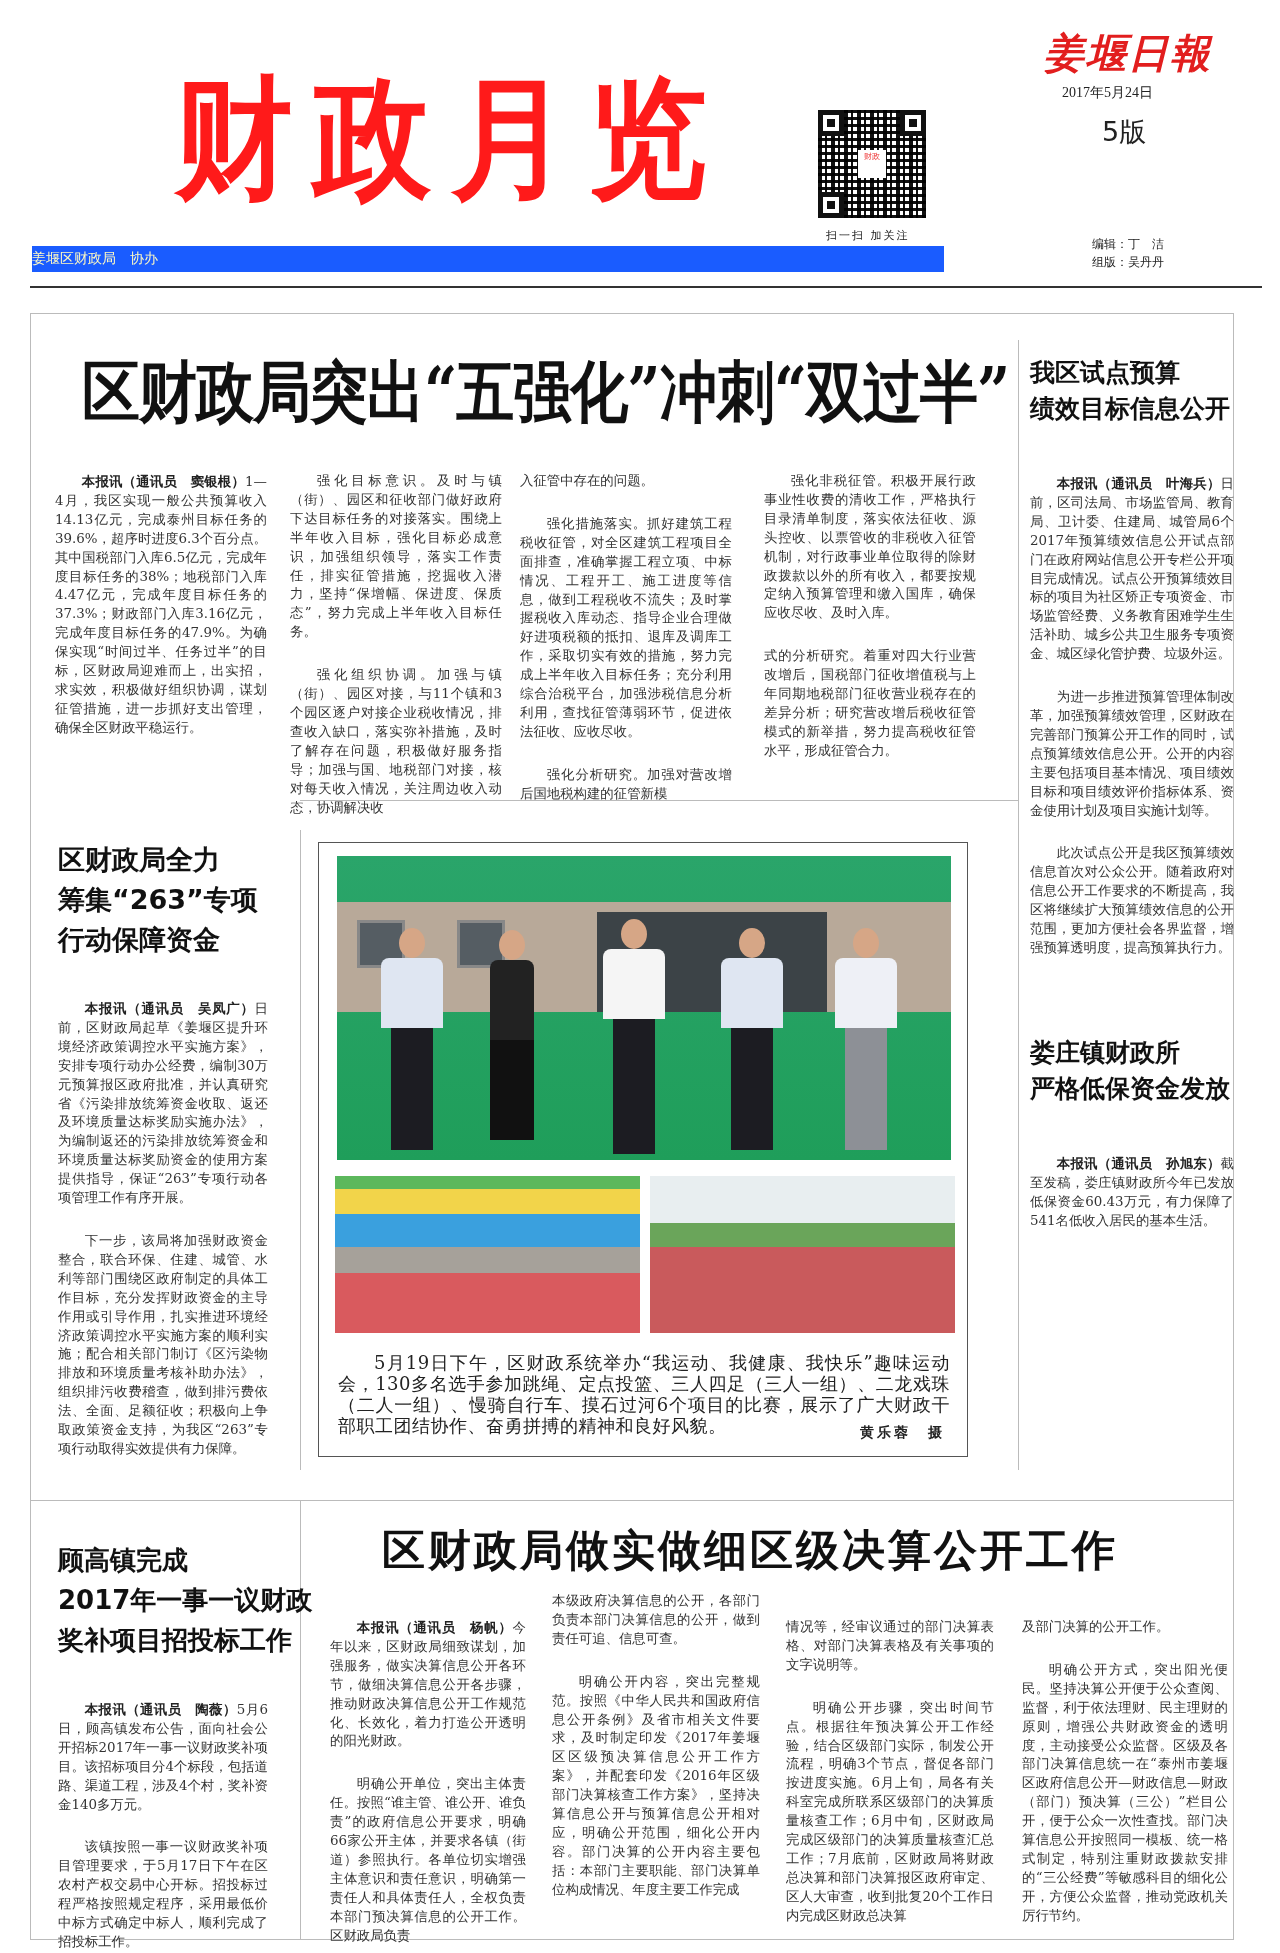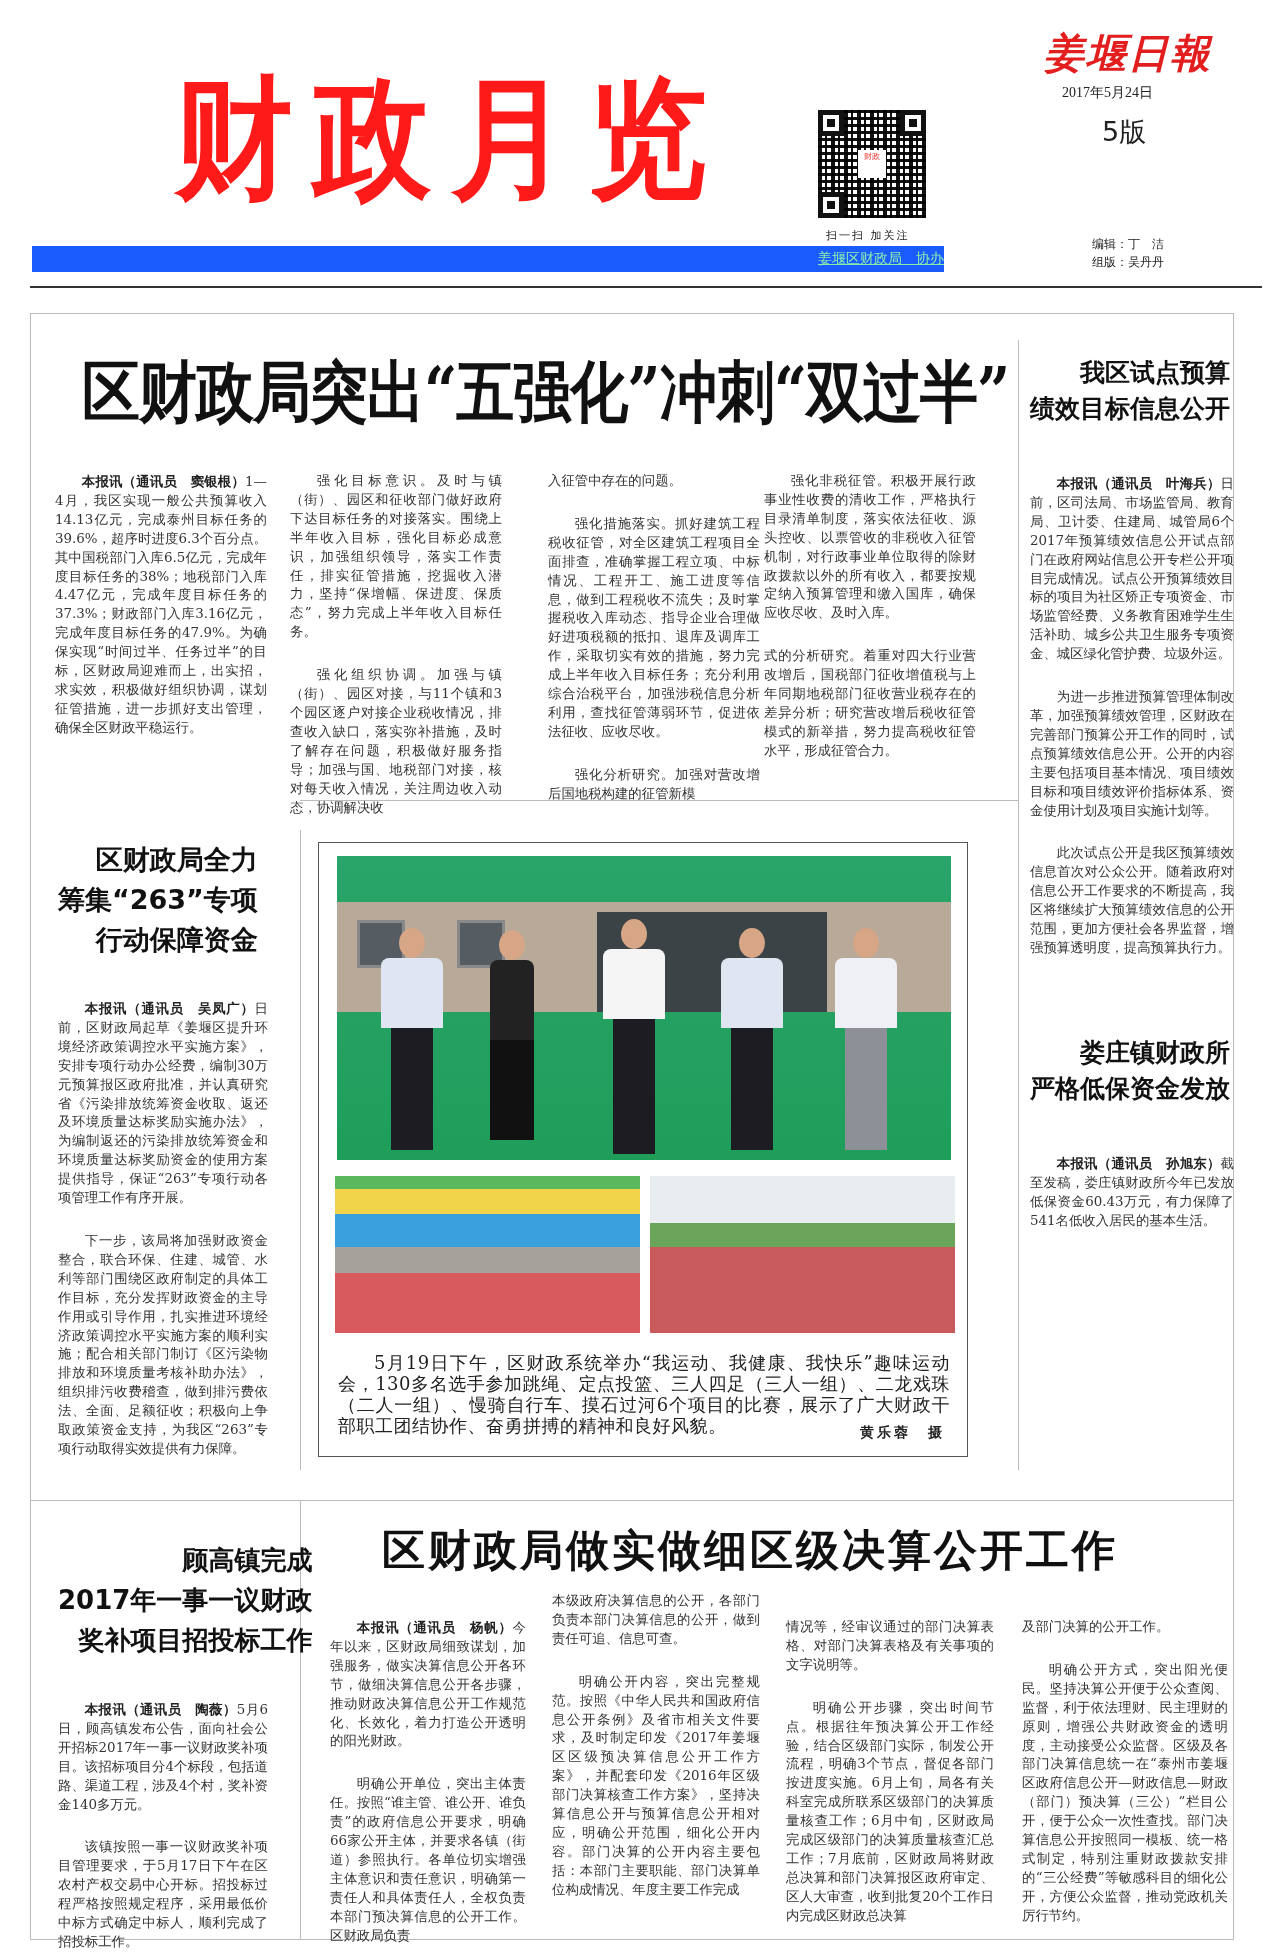--- a/index.html
+++ b/index.html
@@ -1,39 +1,39 @@
 <!DOCTYPE html>
 <html><head>
 <meta charset="utf-8">
 <style>
   * { box-sizing: border-box; margin: 0; padding: 0; }
   body { width: 1280px; height: 1953px; background: #fff; position: relative; font-family: "DejaVu Serif", "Liberation Serif", serif; color: #222; overflow: hidden; }
   .abs { position: absolute; }
   .masthead-title { left: 175px; top: 72px; font-family: "DejaVu Sans", sans-serif; font-weight: bold; font-size: 118px; color: #ff1a1a; letter-spacing: 20px; line-height: 1; transform: scaleY(1.12); transform-origin: top left; }
   .bluebar { left: 32px; top: 246px; width: 912px; height: 26px; background: #1a5cff; }
-  .bluebar span { position: absolute; left: 0; width: 100%; top: 4px; text-align: right; color: #86efac; font-size: 14px; font-family: "DejaVu Sans", sans-serif; text-decoration: underline; }
+  .bluebar span { position: absolute; left: 0; width: 100%; top: 4px; text-align: left; color: #fef9c3; font-size: 14px; font-family: "DejaVu Sans", sans-serif; }
   .qr { left: 818px; top: 110px; width: 108px; height: 108px; background:
       repeating-linear-gradient(90deg, #111 0 4px, #fff 4px 7px, #111 7px 9px, #fff 9px 13px),
       repeating-linear-gradient(0deg, #111 0 3px, #fff 3px 7px); background-blend-mode: multiply; }
   .qr .finder { position: absolute; width: 26px; height: 26px; border: 5px solid #111; background: #fff; }
   .qr .finder::after { content: ""; position: absolute; left: 4px; top: 4px; width: 8px; height: 8px; background: #111; }
   .qr .logo { position: absolute; left: 40px; top: 40px; width: 28px; height: 28px; background: #fff; color: #e33; font-size: 8px; text-align: center; line-height: 14px; }
   .qr-caption { left: 826px; top: 228px; font-size: 11px; color: #222; letter-spacing: 2px; }
   .paper-name { left: 1044px; top: 26px; font-size: 40px; color: #e21e1e; font-family: "DejaVu Serif", serif; font-style: italic; font-weight: bold; letter-spacing: 2px; }
   .date { left: 1062px; top: 84px; font-size: 14px; font-family: Liberation Serif, serif; }
   .edition { left: 1102px; top: 114px; font-size: 27px; font-family: "DejaVu Sans", sans-serif; }
   .credits { left: 1092px; top: 235px; font-size: 12px; line-height: 18px; }
   .toprule { left: 30px; top: 286px; width: 1232px; height: 2px; background: #333; }
   .frame { left: 30px; top: 313px; width: 1204px; height: 1627px; border: 1px solid #bbb; }
   .vrule { width: 1px; background: #bbb; }
   .headline-main { left: 82px; top: 348px; font-family: "DejaVu Serif", serif; font-weight: bold; font-size: 58px; letter-spacing: -1px; color: #111; transform: scaleY(1.15); transform-origin: top left; white-space: nowrap; }
   .col { font-size: 13.4px; line-height: 18.9px; text-align: justify; color: #333; }
   .col p { text-indent: 2em; margin-top: 24px; }
   .col .byline { font-weight: bold; color: #222; }
-  .side-head { font-family: "DejaVu Sans", sans-serif; font-weight: bold; font-size: 25px; line-height: 36px; color: #111; text-align: right; }
+  .side-head { font-family: "DejaVu Sans", sans-serif; font-weight: bold; font-size: 25px; line-height: 36px; color: #111; }
   .photo-box { left: 318px; top: 842px; width: 650px; height: 615px; border: 1px solid #555; }
   .photo-main { left: 337px; top: 856px; width: 614px; height: 304px; background: linear-gradient(#2aa56a 0%, #1f9e5a 100%); overflow: hidden; }
   .photo-main .banner { position: absolute; left: 0; top: 0; width: 100%; height: 46px; background: #e01c2c; color: #ffd400; font-weight: bold; font-size: 22px; padding: 10px 0 0 36px; letter-spacing: 6px; white-space: nowrap; font-family: "DejaVu Sans", sans-serif; }
   .photo-main .building { position: absolute; left: 0; top: 46px; width: 100%; height: 110px; background: #b8a999; }
   .photo-main .win { position: absolute; top: 64px; width: 48px; height: 48px; background: #555d63; border: 3px solid #888; }
   .photo-main .door { position: absolute; top: 56px; left: 260px; width: 230px; height: 100px; background: #3c4347; }
   .photo-main .person { position: absolute; bottom: 10px; width: 70px; }
   .photo-main .person .head { width: 26px; height: 30px; border-radius: 50%; background: #d6a686; margin: 0 auto; }
   .photo-main .person .shirt { width: 62px; height: 70px; margin: 0 auto; background: #dfe6f2; border-radius: 8px 8px 0 0; }
   .photo-main .person .pants { width: 42px; height: 122px; margin: 0 auto; background: #1c1c22; }
@@ -77,21 +77,21 @@
 
 <div class="abs headline-main">区财政局突出“五强化”冲刺“双过半”</div>
 
 <div class="abs col" style="left:55px;top:448px;width:212px">
   <p><span class="byline">本报讯（通讯员　窦银根）</span><span>1—4月，我区实现一般公共预算收入14.13亿元，完成泰州目标任务的39.6%，超序时进度6.3个百分点。其中国税部门入库6.5亿元，完成年度目标任务的38%；地税部门入库4.47亿元，完成年度目标任务的37.3%；财政部门入库3.16亿元，完成年度目标任务的47.9%。为确保实现“时间过半、任务过半”的目标，区财政局迎难而上，出实招，求实效，积极做好组织协调，谋划征管措施，进一步抓好支出管理，确保全区财政平稳运行。</span></p>
 </div>
 <div class="abs col" style="left:290px;top:448px;width:212px">
   <p>强化目标意识。及时与镇（街）、园区和征收部门做好政府下达目标任务的对接落实。围绕上半年收入目标，强化目标必成意识，加强组织领导，落实工作责任，排实征管措施，挖掘收入潜力，坚持“保增幅、保进度、保质态”，努力完成上半年收入目标任务。</p>
   <p>强化组织协调。加强与镇（街）、园区对接，与11个镇和3个园区逐户对接企业税收情况，排查收入缺口，落实弥补措施，及时了解存在问题，积极做好服务指导；加强与国、地税部门对接，核对每天收入情况，关注周边收入动态，协调解决收</p>
 </div>
-<div class="abs col" style="left:548px;top:448px;width:212px">
+<div class="abs col" style="left:520px;top:448px;width:212px">
   <p style="text-indent:0">入征管中存在的问题。</p>
   <p>强化措施落实。抓好建筑工程税收征管，对全区建筑工程项目全面排查，准确掌握工程立项、中标情况、工程开工、施工进度等信息，做到工程税收不流失；及时掌握税收入库动态、指导企业合理做好进项税额的抵扣、退库及调库工作，采取切实有效的措施，努力完成上半年收入目标任务；充分利用综合治税平台，加强涉税信息分析利用，查找征管薄弱环节，促进依法征收、应收尽收。</p>
   <p>强化分析研究。加强对营改增后国地税构建的征管新模</p>
 </div>
 <div class="abs col" style="left:764px;top:448px;width:212px">
   <p>强化非税征管。积极开展行政事业性收费的清收工作，严格执行目录清单制度，落实依法征收、源头控收、以票管收的非税收入征管机制，对行政事业单位取得的除财政拨款以外的所有收入，都要按规定纳入预算管理和缴入国库，确保应收尽收、及时入库。</p>
   <p style="text-indent:0">式的分析研究。着重对四大行业营改增后，国税部门征收增值税与上年同期地税部门征收营业税存在的差异分析；研究营改增后税收征管模式的新举措，努力提高税收征管水平，形成征管合力。</p>
 </div>
 
 <div class="abs side-head" style="left:1030px;top:355px">

